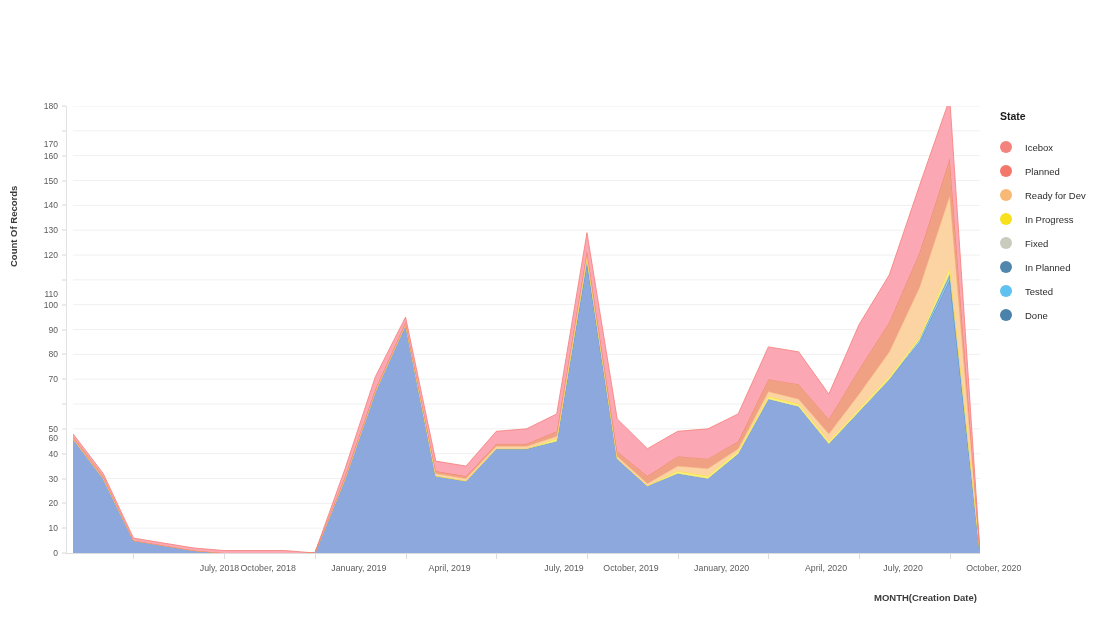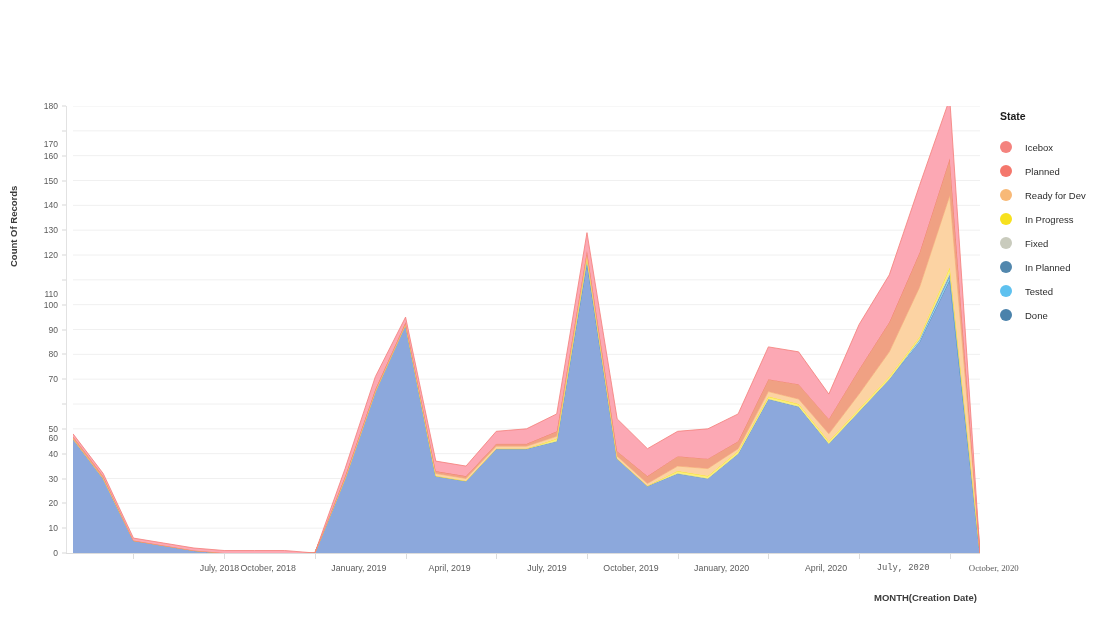--- a/index.html
+++ b/index.html
@@ -147,31 +147,31 @@
     <div class="xticks" id="xticks">
         <div class="xtick-mark" style="left: 133.467px;"></div>
         <div class="xtick-label" style="left: 177.467px; margin-left: 42px;">July, 2018</div>
         <div class="xtick-mark" style="left: 224.167px;"></div>
         <div class="xtick-label" style="left: 268.167px;">October, 2018</div>
         <div class="xtick-mark" style="left: 314.867px;"></div>
         <div class="xtick-label" style="left: 358.867px; text-align: right;">January, 2019</div>
         <div class="xtick-mark" style="left: 405.567px;"></div>
         <div class="xtick-label" style="left: 449.567px;">April, 2019</div>
         <div class="xtick-mark" style="left: 496.267px;"></div>
-        <div class="xtick-label" style="left: 547px;">July, 2019</div>
+        <div class="xtick-label" style="left: 564px;">July, 2019</div>
         <div class="xtick-mark" style="left: 586.967px;"></div>
         <div class="xtick-label" style="left: 630.967px;">October, 2019</div>
         <div class="xtick-mark" style="left: 677.667px;"></div>
         <div class="xtick-label" style="left: 721.667px;">January, 2020</div>
         <div class="xtick-mark" style="left: 768.367px;"></div>
         <div class="xtick-label" style="left: 826px;">April, 2020</div>
         <div class="xtick-mark" style="left: 859.067px;"></div>
-        <div class="xtick-label" style="left: 903.067px; font-family: Liberation Mono, monospace;">July, 2020</div>
+        <div class="xtick-label" style="left: 903.067px;">July, 2020</div>
         <div class="xtick-mark" style="left: 949.767px;"></div>
-        <div class="xtick-label" style="left: 993.767px; font-family: Liberation Serif, serif;">October, 2020</div>
+        <div class="xtick-label" style="left: 993.767px;">October, 2020</div>
       </div>
     <div class="xaxis-title">MONTH(Creation Date)</div>
 
     <div class="legend">
       <div class="legend-title">State</div>
       <div id="legend-items">
           <div class="legend-item">
             <span class="legend-dot" style="background: rgb(244, 131, 126);"></span>
             <span class="legend-label">Icebox</span>
           </div>

